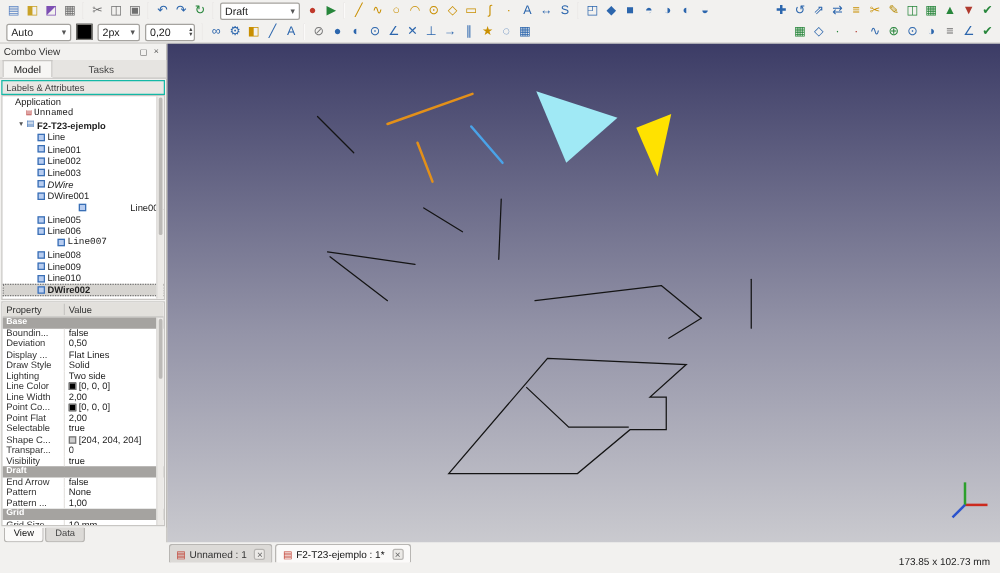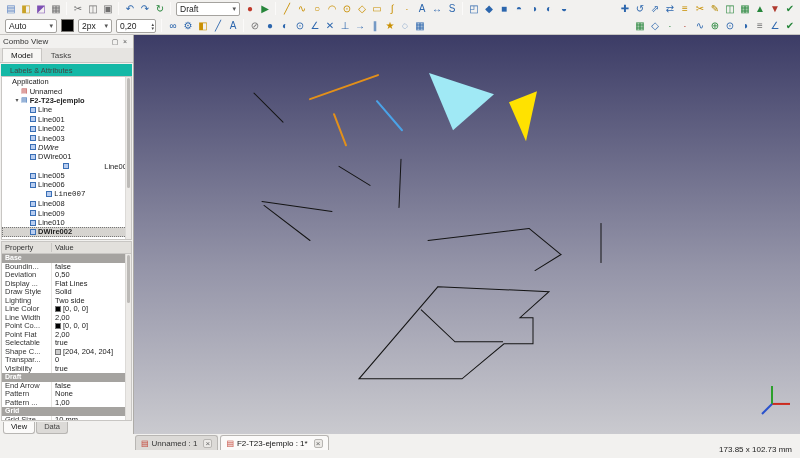--- a/index.html
+++ b/index.html
@@ -20,24 +20,24 @@
   .spin-arrows { display: flex; flex-direction: column; font-size: 5px; line-height: 4px; color: #444; margin-left: 3px; }
   .push-right { margin-left: auto !important; }
 
   
   .main { flex: 1; display: flex; min-height: 0; }
 
   
   .left-panel { width: 134px; flex: none; background: #f2f1ef; border-right: 1px solid #aeaca8; display: flex; flex-direction: column; min-height: 0; }
   .cv-title { height: 13px; flex: none; display: flex; align-items: center; padding: 0 3px; font-size: 8px; color: #333; }
   .cv-btn { width: 10px; height: 10px; display: flex; align-items: center; justify-content: center; font-size: 7px; color: #555; }
-  .cv-tabs { height: 15px; flex: none; display: flex; background: #e6e4e1; border-bottom: 1px solid #c8c6c3; padding-left: 2px; }
+  .cv-tabs { height: 15px; flex: none; display: flex; background: #e6e4e1; border-bottom: 1px solid #c8c6c3; padding-left: 2px; gap: 20px; }
   .cv-tab { font-size: 8px; line-height: 14px; padding: 0 8px; color: #444; border: 1px solid transparent; }
   .cv-tab.active { background: #f7f6f4; border: 1px solid #c8c6c3; border-bottom: 1px solid #f7f6f4; color: #111; }
-  .tree-header { height: 12px; flex: none; background: #e9e7e4; border: 6px solid #14b8a6; margin: 1px 1px 0; font-size: 7.5px; display: flex; align-items: center; padding-left: 3px; color: #444; }
+  .tree-header { height: 12px; flex: none; background: #e9e7e4; border: 1px solid #14b8a6; margin: 1px 1px 0; font-size: 7.5px; display: flex; align-items: center; padding-left: 3px; color: #444; }
   .tree { height: 164px; flex: none; background: #fff; border: 1px solid #c8c6c3; margin: 0 1px; overflow: hidden; position: relative; }
   .tree-row { height: 9.4px; display: flex; align-items: center; font-size: 7.5px; line-height: 9px; white-space: nowrap; color: #222; }
   .tree-row.sel { background: #d6d4d0; outline: 1px dotted #777; outline-offset: -1px; }
   .tree-exp { width: 8px; flex: none; font-size: 6px; color: #555; text-align: center; }
   .ti-obj { width: 6px; height: 6px; flex: none; background: #b8cdf0; border: 1px solid #3a6fb5; margin-right: 2px; }
   .ti-doc { flex: none; font-size: 7px; line-height: 8px; margin-right: 2px; }
   .ti-doc-red { color: #c0504d; }
   .ti-doc-blue { color: #3a6fb5; }
   .tree-label.b { font-weight: bold; }
   .tree-scroll { position: absolute; right: 0; top: 0; bottom: 0; width: 6px; background: #eceae7; border-left: 1px solid #dcdad7; }
@@ -197,21 +197,21 @@
         </div>
       <div class="tree-header">
         <span>Labels &amp; Attributes</span>
       </div>
       <div class="tree">
         <div id="tree-rows">
             <div class="tree-row" style="padding-left: 2px;">
               <span class="tree-exp"></span>
               <span class="tree-label">Application</span>
             </div>
-            <div class="tree-row" style="padding-left: 11px;">
+            <div class="tree-row" style="padding-left: 11px; font-family: Liberation Mono, monospace;">
               <span class="tree-exp"></span>
               <span class="ti-doc ti-doc-red">▤</span>
               <span class="tree-label">Unnamed</span>
             </div>
             <div class="tree-row" style="padding-left: 11px;">
               <span class="tree-exp">▾</span>
               <span class="ti-doc ti-doc-blue">▤</span>
               <span class="tree-label b">F2-T23-ejemplo</span>
             </div>
             <div class="tree-row" style="padding-left: 20px;">

